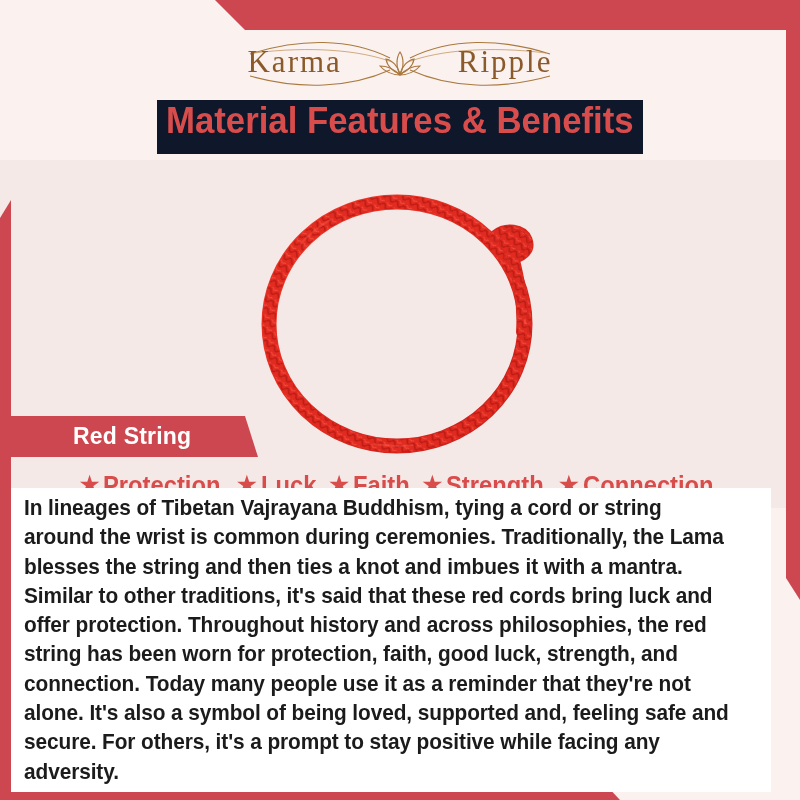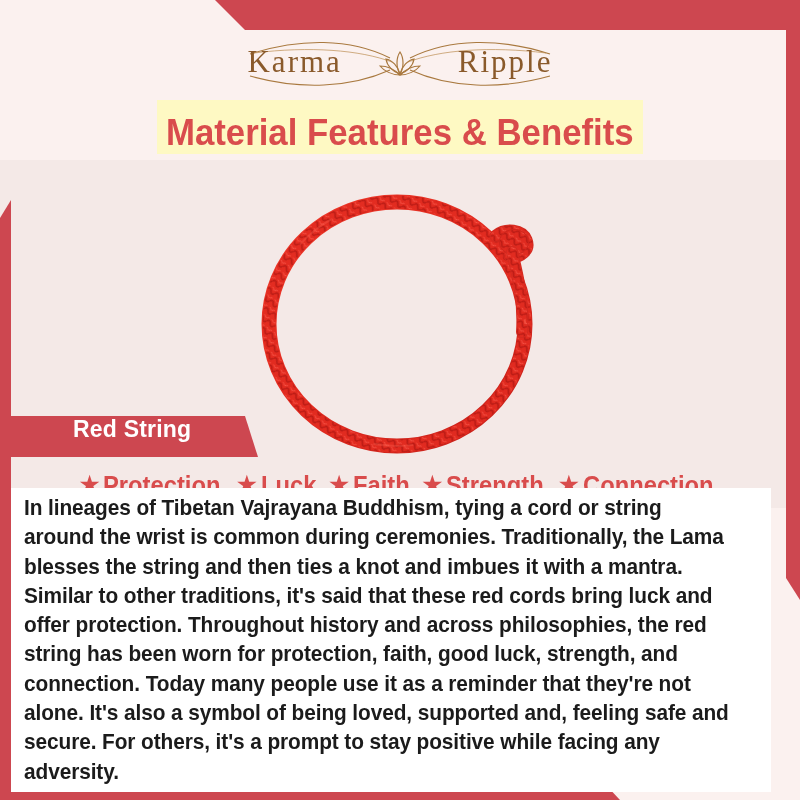--- a/index.html
+++ b/index.html
@@ -109,23 +109,23 @@
     position: absolute;
     left: 0; top: 0;
     width: 320px; height: 54px;
   }
 
   
   .title-box {
     position: absolute;
     left: 157px; top: 100px;
     width: 486px; height: 54px;
-    background: #fef9c3;
+    background: #0f172a;
     display: flex;
-    align-items: flex-end;
+    align-items: flex-start;
     justify-content: center;
   }
   .title-text {
     font-family: "Liberation Sans Narrow", "Liberation Sans", sans-serif;
     font-weight: bold;
     font-size: 37px;
     letter-spacing: 0px;
     color: #d94c4c;
     white-space: nowrap;
     transform: scaleX(0.94);
@@ -139,21 +139,21 @@
   }
 
   
   .label-banner {
     position: absolute;
     left: 0; top: 416px;
     width: 258px; height: 41px;
     background: #cd4750;
     clip-path: polygon(0 0, 245px 0, 258px 41px, 0 41px);
     display: flex;
-    align-items: flex-start;
+    align-items: center;
   }
   .label-text {
     margin-left: 73px;
     color: #ffffff;
     font-family: "Liberation Sans Narrow", "Liberation Sans", sans-serif;
     font-weight: bold;
     font-size: 23px;
     letter-spacing: 0.2px;
     white-space: nowrap;
   }

